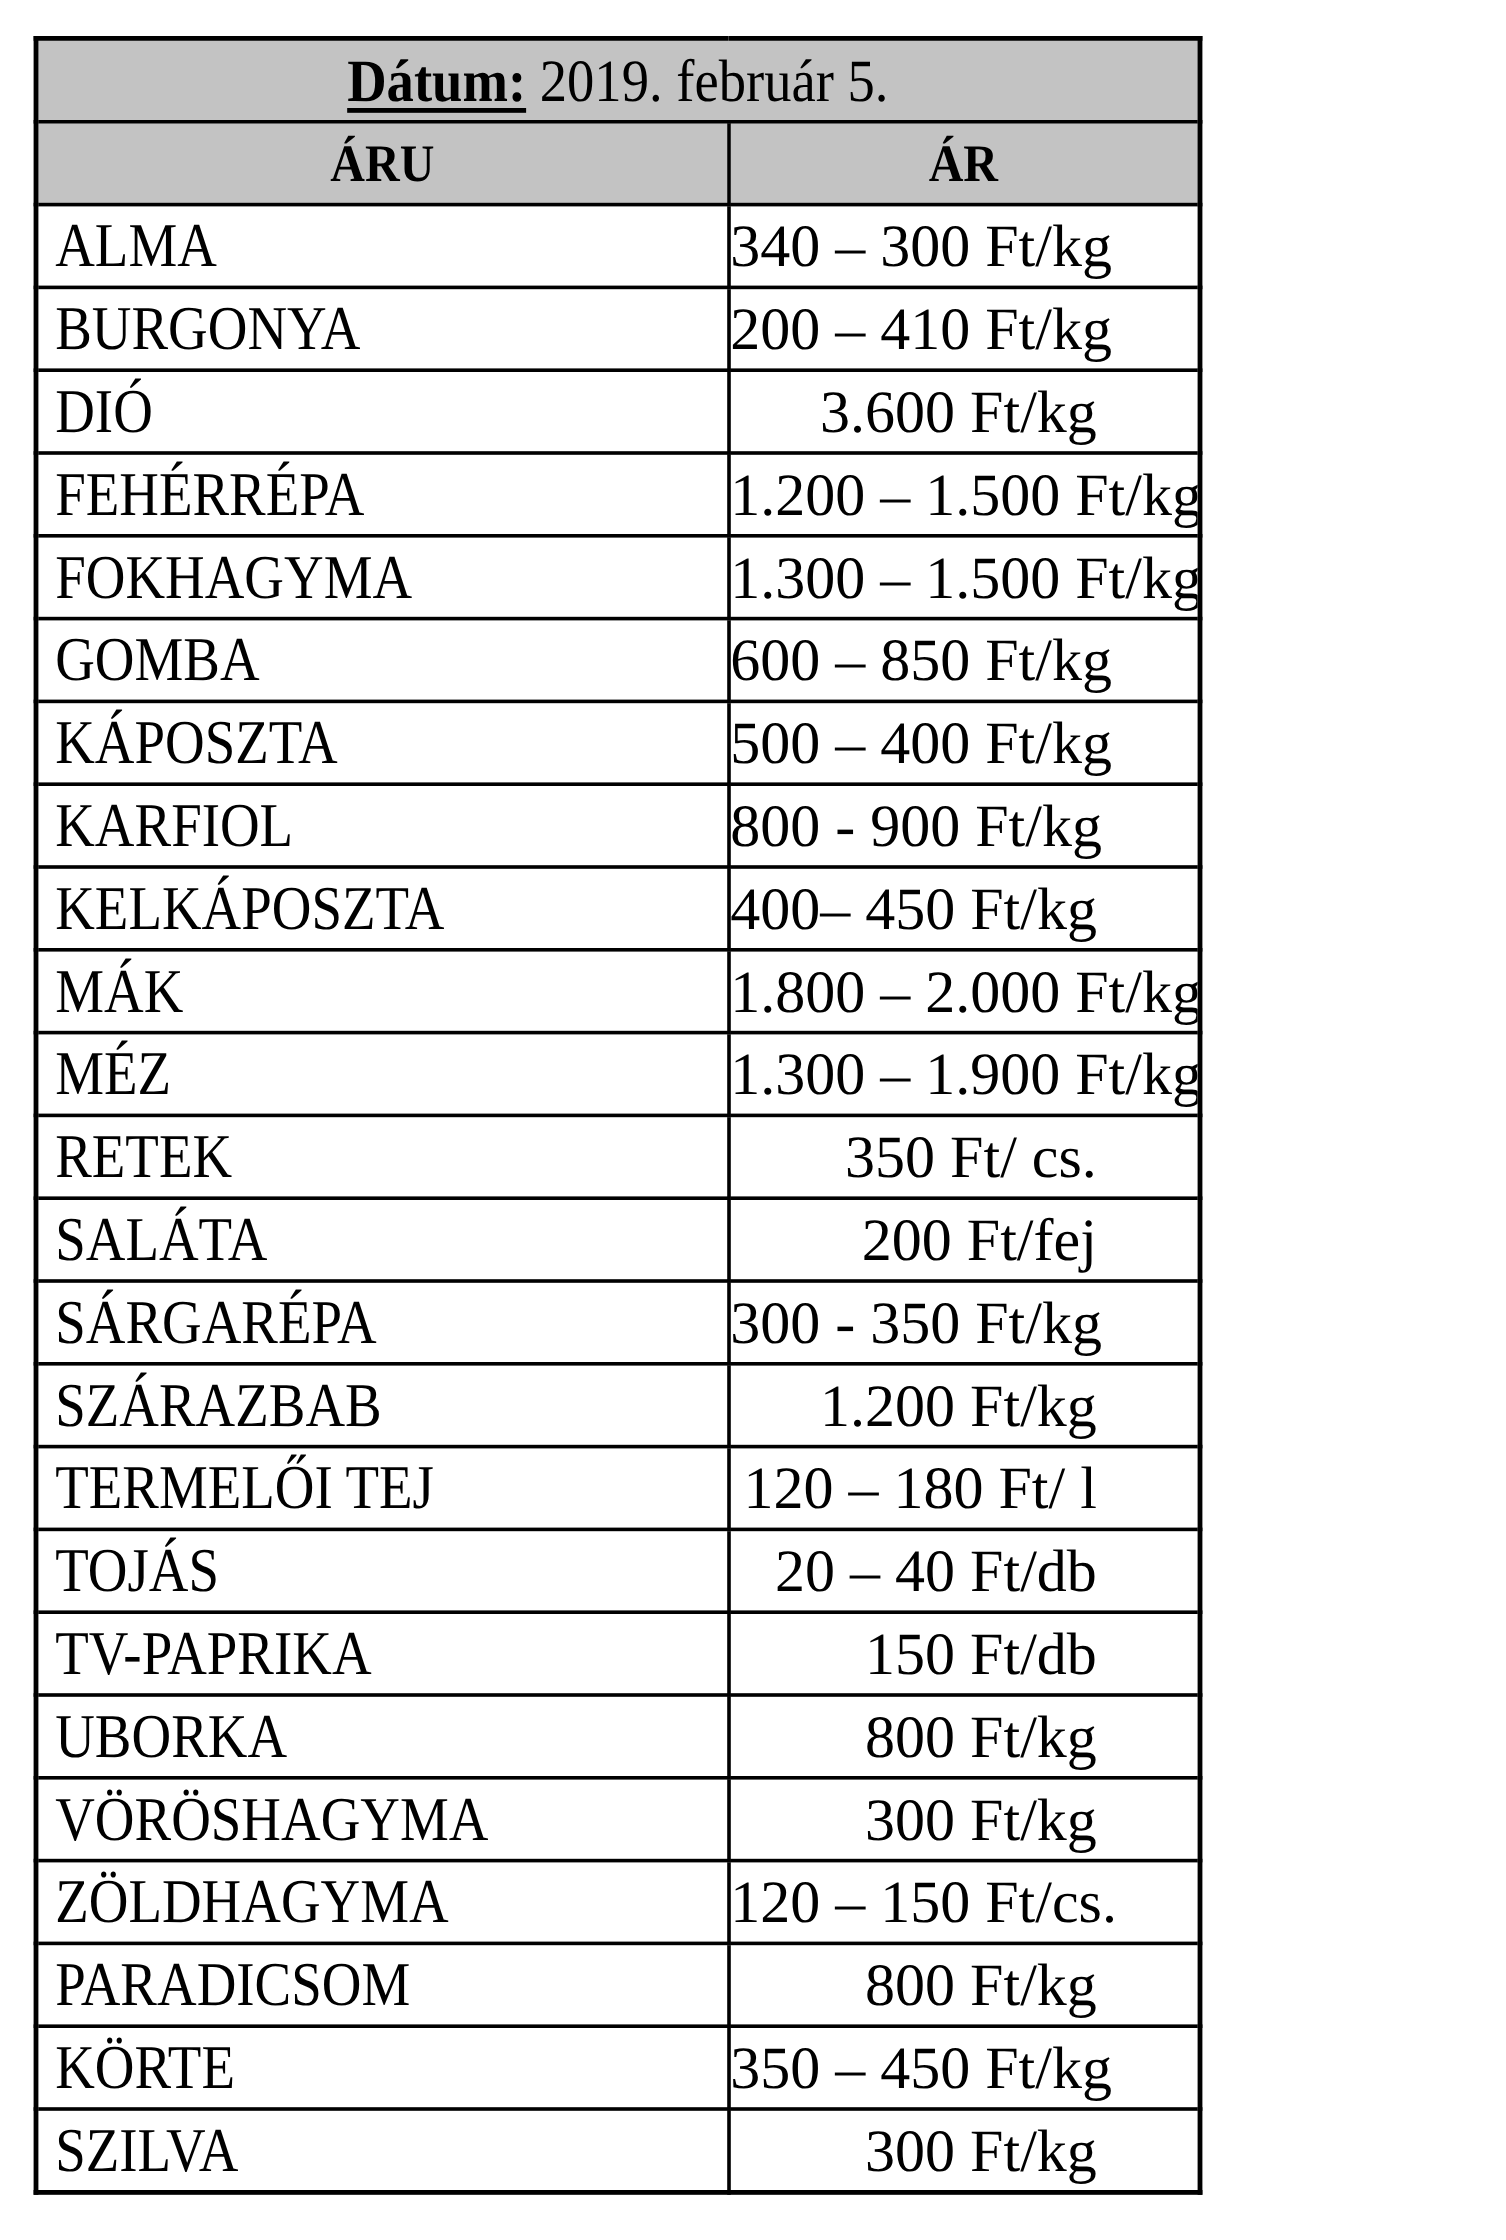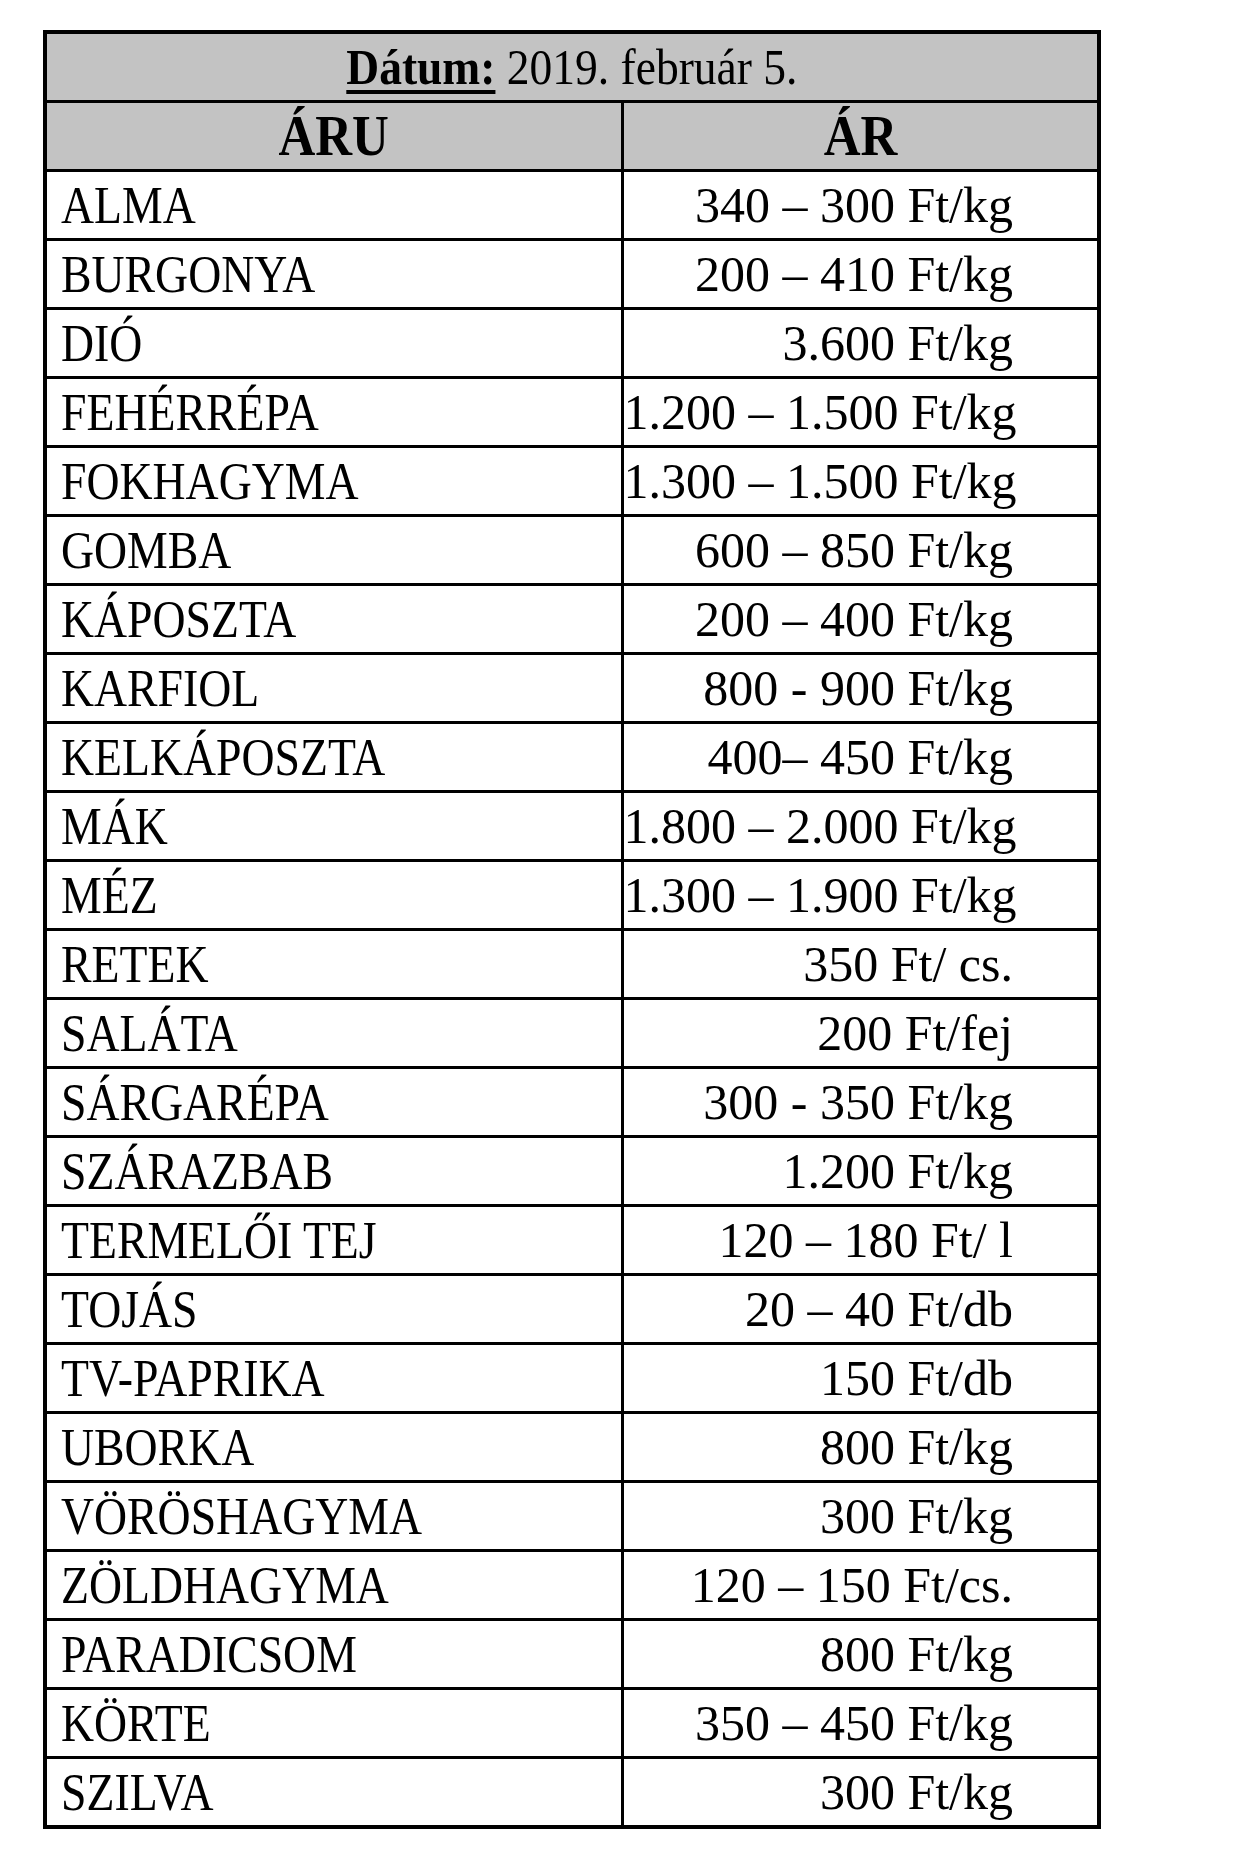--- a/index.html
+++ b/index.html
@@ -18,25 +18,24 @@
     position: relative;
     width: 1255px;
     height: 1867px;
     background: var(--page-bg, #ffffff);
     overflow: hidden;
   }
   table.price-table {
     position: absolute;
     left: 28px;
     top: 30px;
-    width: 1058px;
+    width: 974px;
     border-collapse: collapse;
     table-layout: fixed;
     border: 4px solid var(--border, #000000);
-    margin-left: 15px;
   }
   td, th {
     border: 3px solid var(--border, #000000);
     height: 66px;
     padding: 0;
     vertical-align: middle;
     overflow: hidden;
     white-space: nowrap;
   }
   tr.date-row td,
@@ -47,21 +46,21 @@
   .date-cell {
     font-size: 50px;
   }
   .date-label {
     font-weight: bold;
     text-decoration: underline;
     text-decoration-thickness: 4px;
     text-underline-offset: 6px;
   }
   .head-cell {
-    font-size: 56px;
+    font-size: 44px;
     font-weight: bold;
   }
   .item-cell {
     text-align: left;
     padding-left: 14px;
     font-size: 52px;
   }
   .price-cell {
     text-align: right;
     padding-right: 84px;
@@ -154,21 +153,21 @@
         </td>
         <td class="price-cell">
           <span>600 – 850 Ft/kg</span>
         </td>
       </tr>
         <tr class="data-row">
         <td class="item-cell">
           <span class="cond">KÁPOSZTA</span>
         </td>
         <td class="price-cell">
-          <span>200 – 400 Ft/kg</span>
+          <span>500 – 400 Ft/kg</span>
         </td>
       </tr>
         <tr class="data-row">
         <td class="item-cell">
           <span class="cond">KARFIOL</span>
         </td>
         <td class="price-cell">
           <span>800 - 900 Ft/kg</span>
         </td>
       </tr>

